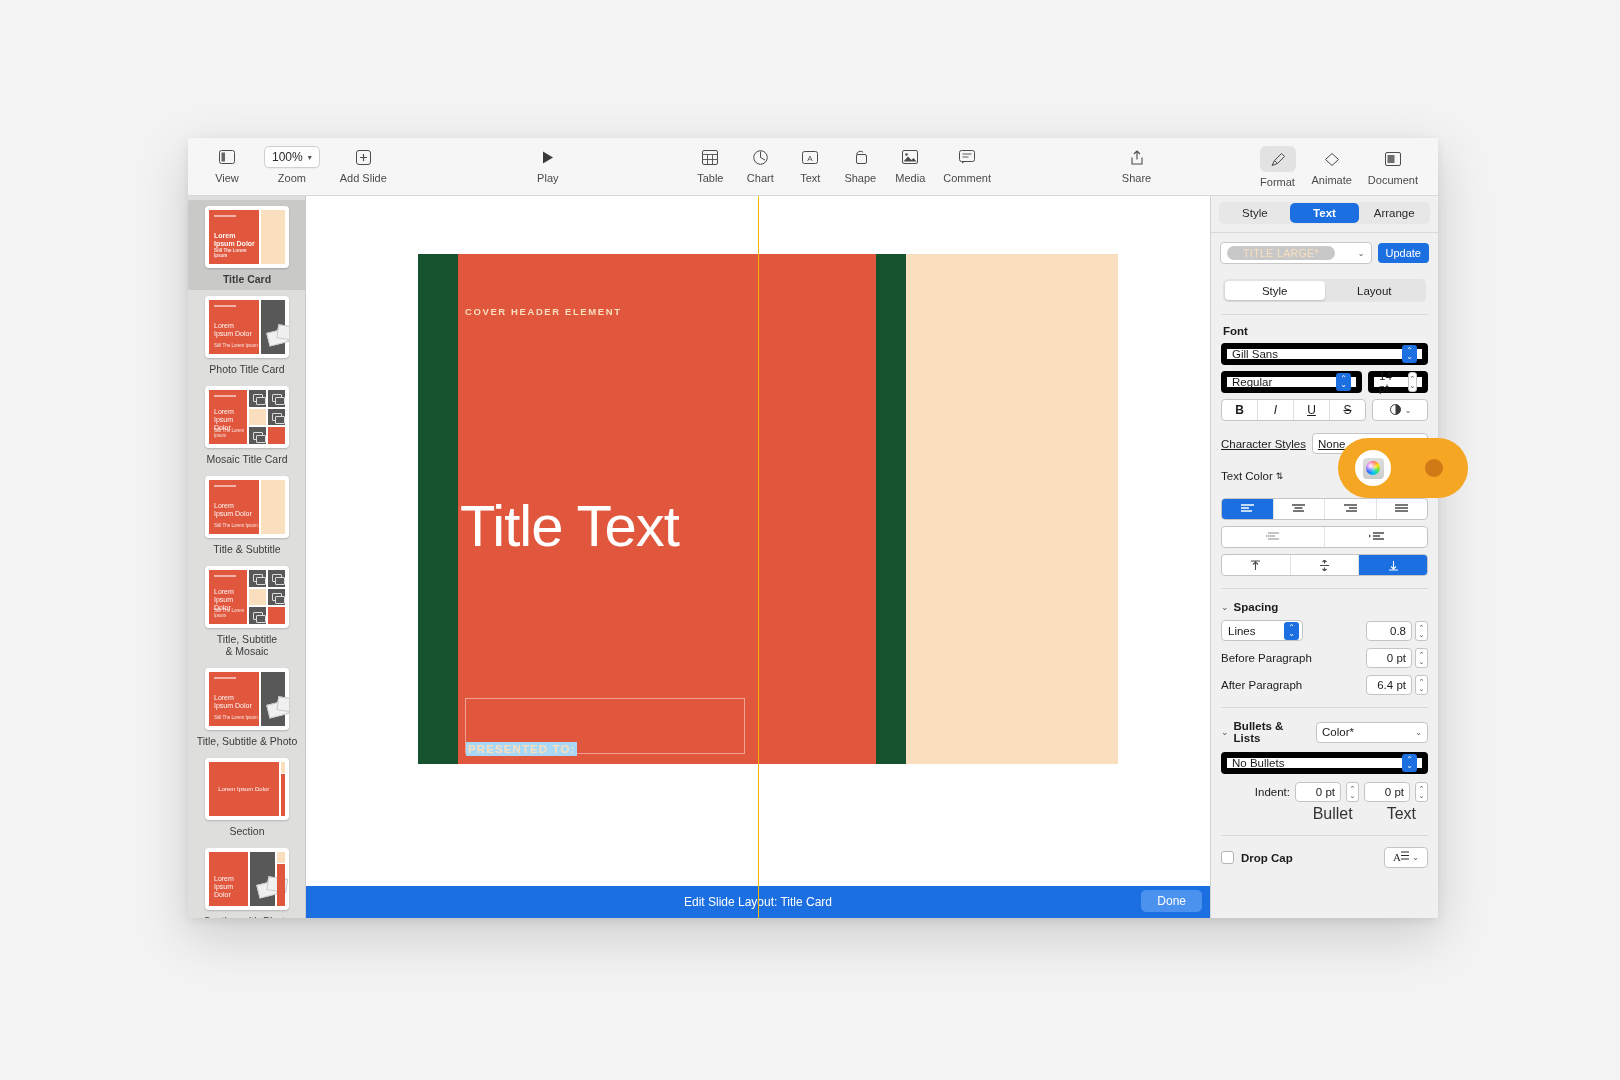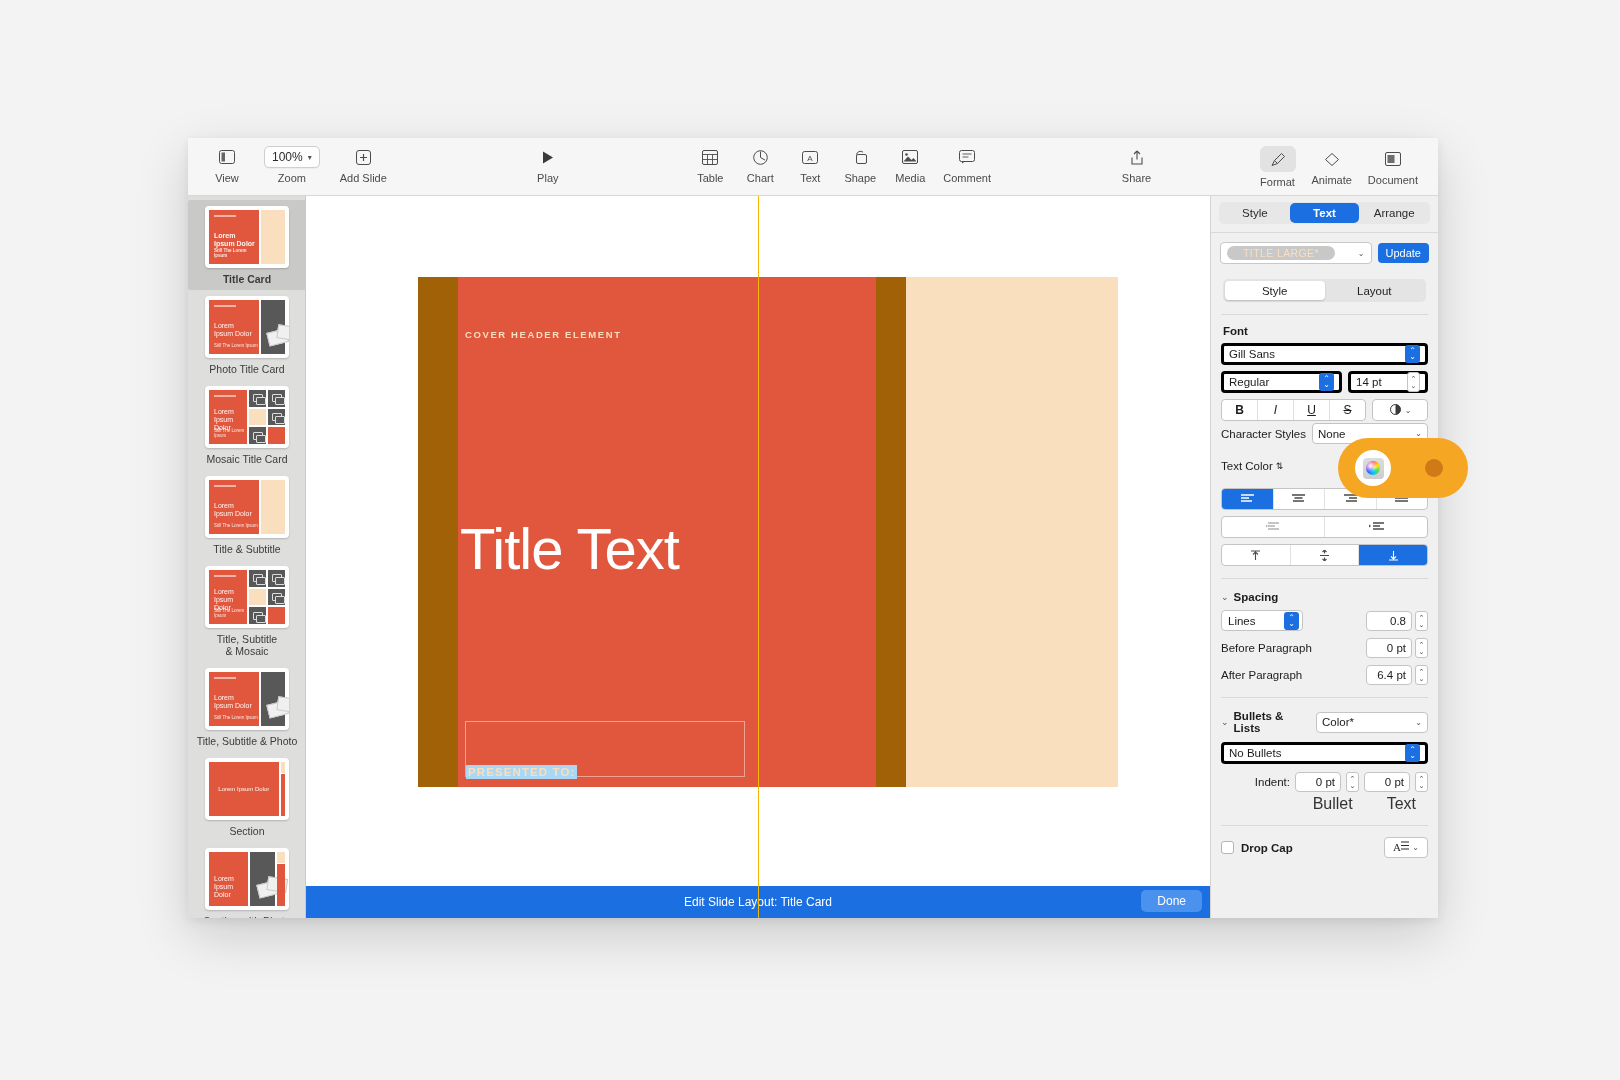--- a/index.html
+++ b/index.html
@@ -95,22 +95,22 @@
   .photo-stack { position:absolute; top:50%; left:50%; transform:translate(-50%,-50%);}
   .photo-stack div { position:absolute; width:20px; height:14px; background:#f0f0f0; border:1px solid #c9c9c9;}
 
   
   .canvas-wrap {
     flex: 1 1 auto; background: #ffffff;
     position: relative; overflow: hidden;
     display: flex; align-items: flex-start; justify-content: center;
   }
   .slide {
-    position: relative; margin-top: 81px;
-    width: 680px; height: 510px; background: #a16207;
+    position: relative; margin-top: 58px;
+    width: 680px; height: 510px; background: #14532d;
   }
   .slide-red {
     position: absolute; left: 40px; top: 0; width: 418px; height: 510px;
     background: #e0573e;
   }
   .slide-cream {
     position: absolute; left: 488px; top: 0; width: 212px; height: 510px;
     background: #fadfbe;
   }
   .cover-header {
@@ -187,21 +187,21 @@
 
   .sl-tabs { display: flex; margin: 6px 12px 0 12px; height: 23px;
              background: #e4e4e4; border-radius: 5px; padding: 2px;}
   .sl-tab { flex:1; display:flex;align-items:center;justify-content:center;
             font-size:11.5px;color:#222;border-radius:4px;cursor:default;}
   .sl-tab.active { background:#fff; box-shadow: 0 1px 2px rgba(0,0,0,.18);}
 
   .sect { padding: 0 10px; }
   .sect-title { font-size: 11.5px; font-weight: bold; margin: 10px 0 6px 2px;}
   .ctrl {
-    height: 22px; background: #fff; border: 3px solid #000000; border-radius: 4px;
+    height: 22px; background: #fff; border: 6px solid #000000; border-radius: 4px;
     display: flex; align-items: center; padding: 0 5px; font-size: 11.5px;
     justify-content: space-between;
   }
   .stepper-blue {
     width: 15px; height: 18px; background: #1b6fe0; border-radius: 3px;
     display: flex; flex-direction: column; align-items: center; justify-content: center;
     color: #fff; line-height: 6px; font-size: 8px;
   }
   .row-gap { display: flex; gap: 6px; margin-top: 6px; }
   .bius {
@@ -210,21 +210,21 @@
   }
   .bius span {
     flex: 1; display: flex; align-items: center; justify-content: center;
     font-size: 12px; border-right: 1px solid #e0e0e0; cursor: default;
   }
   .bius span:last-child { border-right: 0; }
   .fx-btn {
     width: 56px; height: 22px; background: #fff; border: 1px solid #c4c4c4;
     border-radius: 4px; display: flex; align-items: center; justify-content: center; gap: 3px;
   }
-  .lbl-row { display: flex; align-items: center; gap: 6px; margin-top: 2px;}
+  .lbl-row { display: flex; align-items: center; gap: 6px; margin-top: 12px; text-decoration: underline;}
   .lbl { font-size: 11.5px; color: #1c1c1c; white-space: nowrap;}
   .sel-ctrl {
     flex: 1; height: 21px; background: #fff; border: 1px solid #c4c4c4; border-radius: 4px;
     display: flex; align-items: center; justify-content: space-between; padding: 0 5px; font-size: 11.5px;
   }
   .colorwell-row { display: flex; align-items: center; margin-top: 11px; position: relative;}
   .cw-group { margin-left: auto; display: flex; align-items: center; gap: 5px; position: relative; z-index: 3;}
   .cw-swatch { width: 38px; height: 21px; background: #fadfbe; border: 1px solid #cfae86; border-radius: 4px;}
   .cw-wheel {
     width: 21px; height: 21px; border-radius: 4px; border: 1px solid #bdbdbd; background: #fff;
@@ -663,21 +663,21 @@
           </div>
 
           <div class="row-gap">
             <div class="ctrl" style="flex:1">
               <span>Regular</span>
               <span class="stepper-blue">
                   <span>⌃</span>
                   <span>⌄</span>
                 </span>
             </div>
-            <div class="ctrl" style="width:80px; justify-content:space-between; gap:12px">
+            <div class="ctrl" style="width:60px; justify-content:flex-start; gap:12px">
               <span>14 pt</span>
               <span class="stepper">
                   <span>⌃</span>
                   <span>⌄</span>
                 </span>
             </div>
           </div>
 
           <div class="row-gap">
             <div class="bius">

